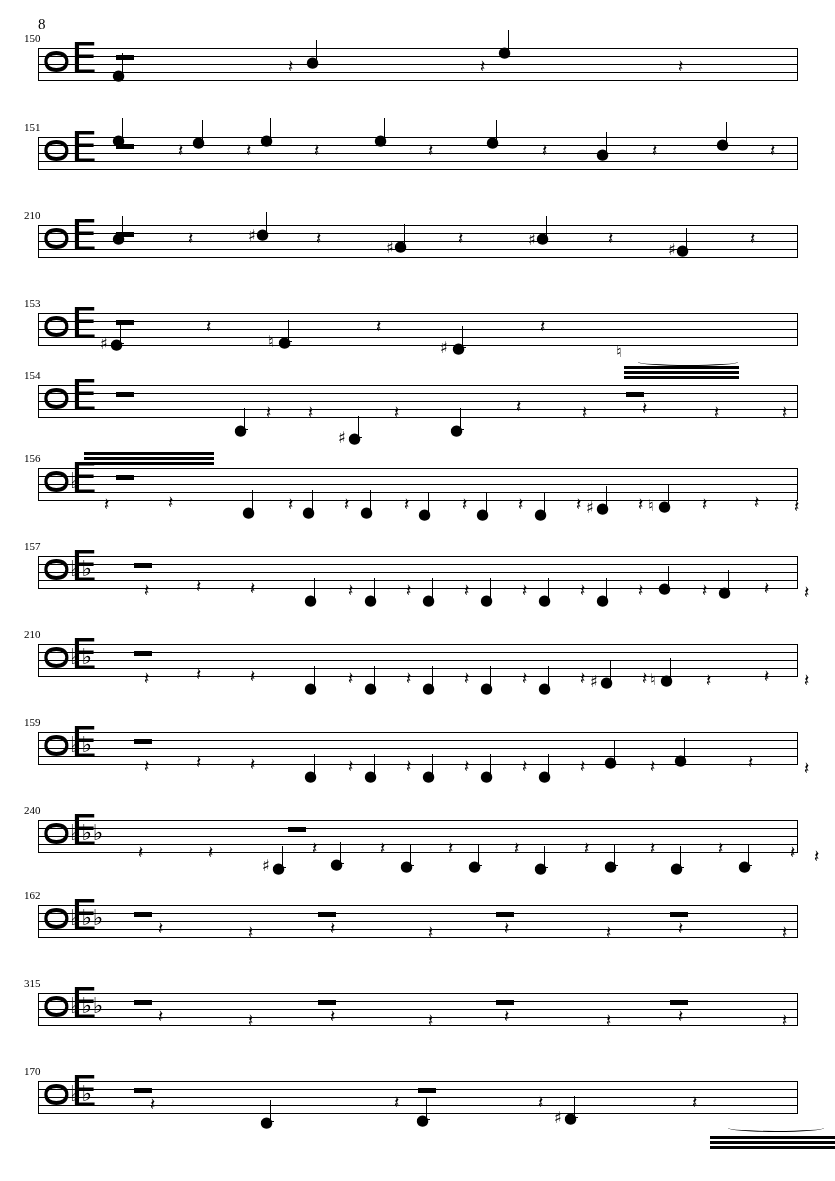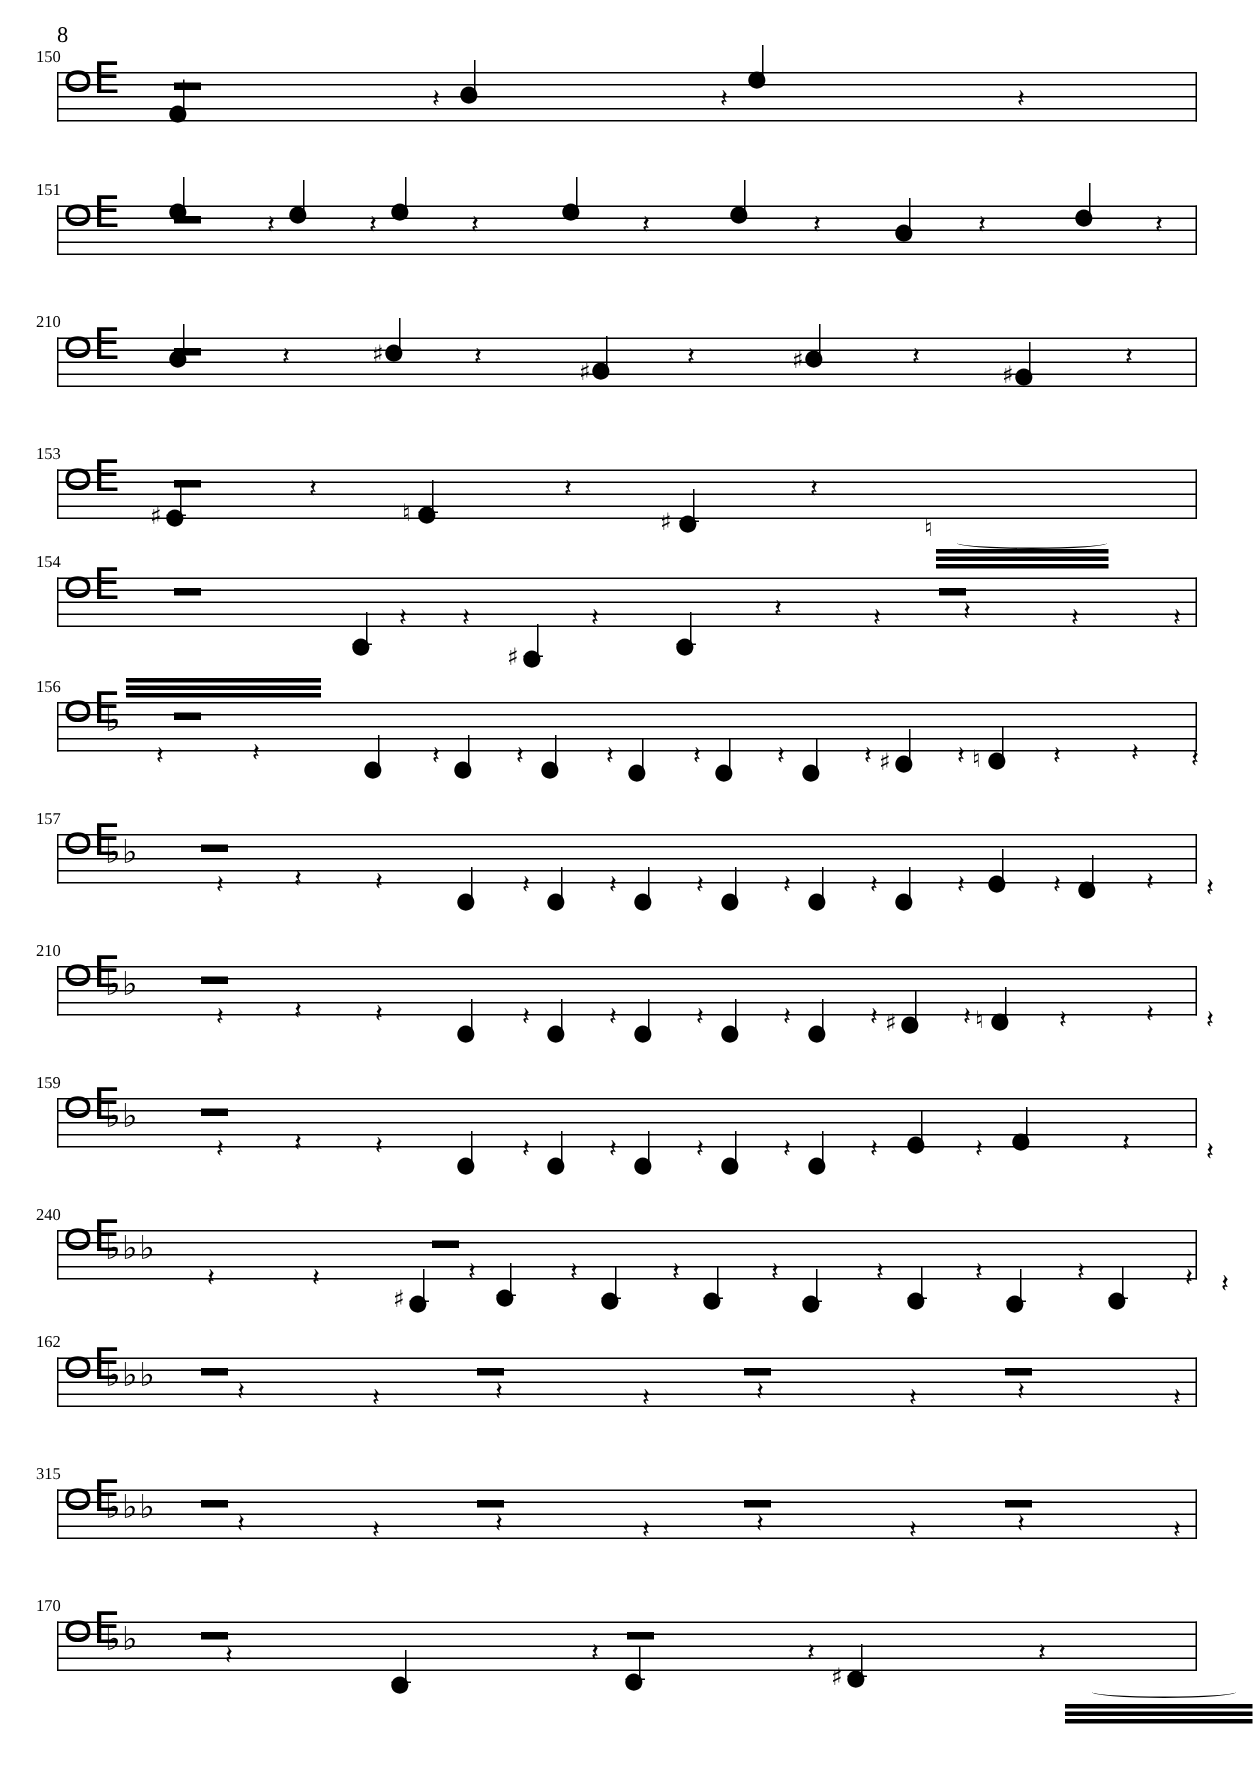--- a/index.html
+++ b/index.html
@@ -60,21 +60,21 @@
   .barline {
     position: absolute;
     width: 1px;
     height: 33px;
     background: #000;
     top: 0;
   }
   .barline.end { width: 1px; }
   .clef {
     position: absolute;
-    font-size: 29px;
+    font-size: 42px;
     line-height: 1;
     font-family: "DejaVu Sans", sans-serif;
     color: #000;
   }
   .keysig {
     position: absolute;
     font-size: 22px;
     line-height: 1;
     font-family: "DejaVu Sans", sans-serif;
     color: #000;

